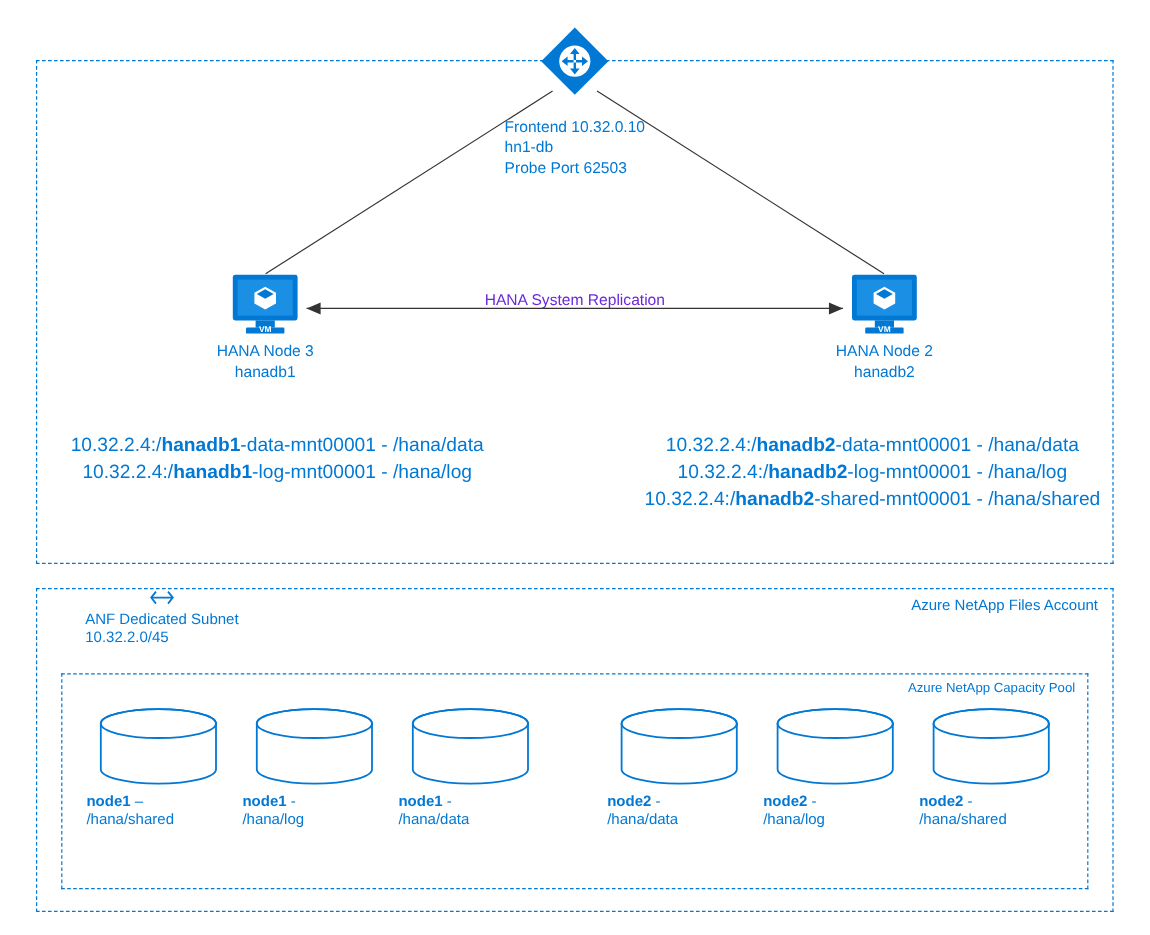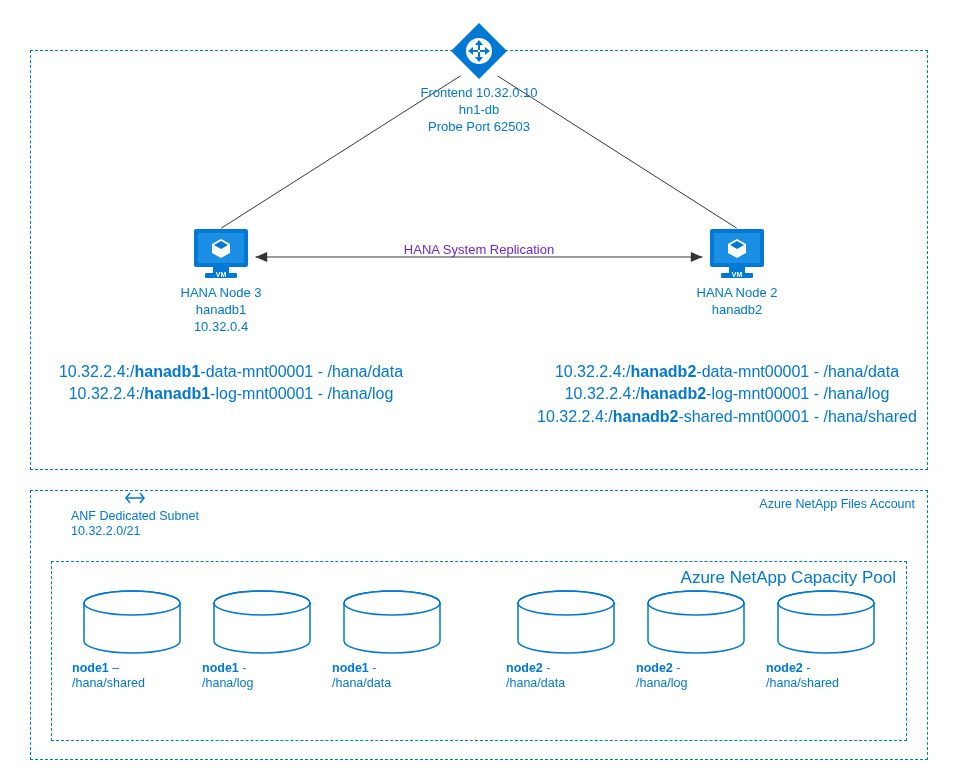--- a/index.html
+++ b/index.html
@@ -28,24 +28,23 @@
   .lb-icon {
     position: absolute;
     top: -30px;
     left: 50%;
     transform: translateX(-50%);
     width: 60px;
     height: 60px;
   }
   .frontend-label {
     position: absolute;
-    top: 34px;
+    top: 47px;
     left: 50%;
     transform: translateX(-50%);
-    text-align: center;
     line-height: 1.3;
   }
   .replication-label {
     position: absolute;
     top: 191px;
     left: 50%;
     transform: translateX(-50%);
     color: #6d28d9;
     font-size: 13px;
   }
@@ -98,21 +97,21 @@
     border: 1.5px dashed #0078d4;
     margin-top: 60px;
     height: 180px;
     position: relative;
     padding: 28px 10px 10px 10px;
   }
   .pool-label {
     position: absolute;
     top: 6px;
     right: 10px;
-    font-size: 17px;
+    font-size: 11px;
     margin-left: 40px;
   }
   .disks-row {
     display: flex;
     justify-content: space-between;
     padding: 0 10px;
     gap: 10px;
   }
   .disk-group {
     display: flex;
@@ -186,21 +185,20 @@
         </g>
         <g fill="#0078d4" transform="translate(30,22)">
           <polygon points="0,-7 7,-3 0,1 -7,-3"></polygon>
         </g>
         <text x="30" y="51" text-anchor="middle" font-size="7" fill="#fff" font-weight="bold">VM</text>
       </svg>
     </div>
     <div class="vm-label">
       <div>HANA Node 3</div>
       <div>hanadb1</div>
-      <div>10.32.0.4</div>
     </div>
   </div>
 
   <div class="vm vm2">
     <div class="vm-icon">
       <svg viewBox="0 0 60 55">
         <rect x="3" y="3" width="54" height="38" rx="2" fill="#0078d4"></rect>
         <rect x="7" y="7" width="46" height="30" fill="#1a8fe3"></rect>
         <rect x="22" y="41" width="16" height="6" fill="#0078d4"></rect>
         <rect x="14" y="47" width="32" height="5" rx="1" fill="#0078d4"></rect>
@@ -236,21 +234,21 @@
 
   <div class="anf-subnet">
     <svg class="anf-subnet-icon" width="26" height="18">
       <g stroke="#0078d4" stroke-width="1.5" fill="none">
         <line x1="4" y1="9" x2="22" y2="9"></line>
         <polyline points="8,4 4,9 8,14"></polyline>
         <polyline points="18,4 22,9 18,14"></polyline>
       </g>
     </svg>
     <div>ANF Dedicated Subnet</div>
-    <div>10.32.2.0/21</div>
+    <div>10.32.2.0/45</div>
   </div>
 
   <div class="account-label">Azure NetApp Files Account</div>
 
   <div class="capacity-pool">
     <div class="pool-label">Azure NetApp Capacity Pool</div>
 
     <div class="disks-row">
       <div class="disk-group">
         <div class="disk-item">

